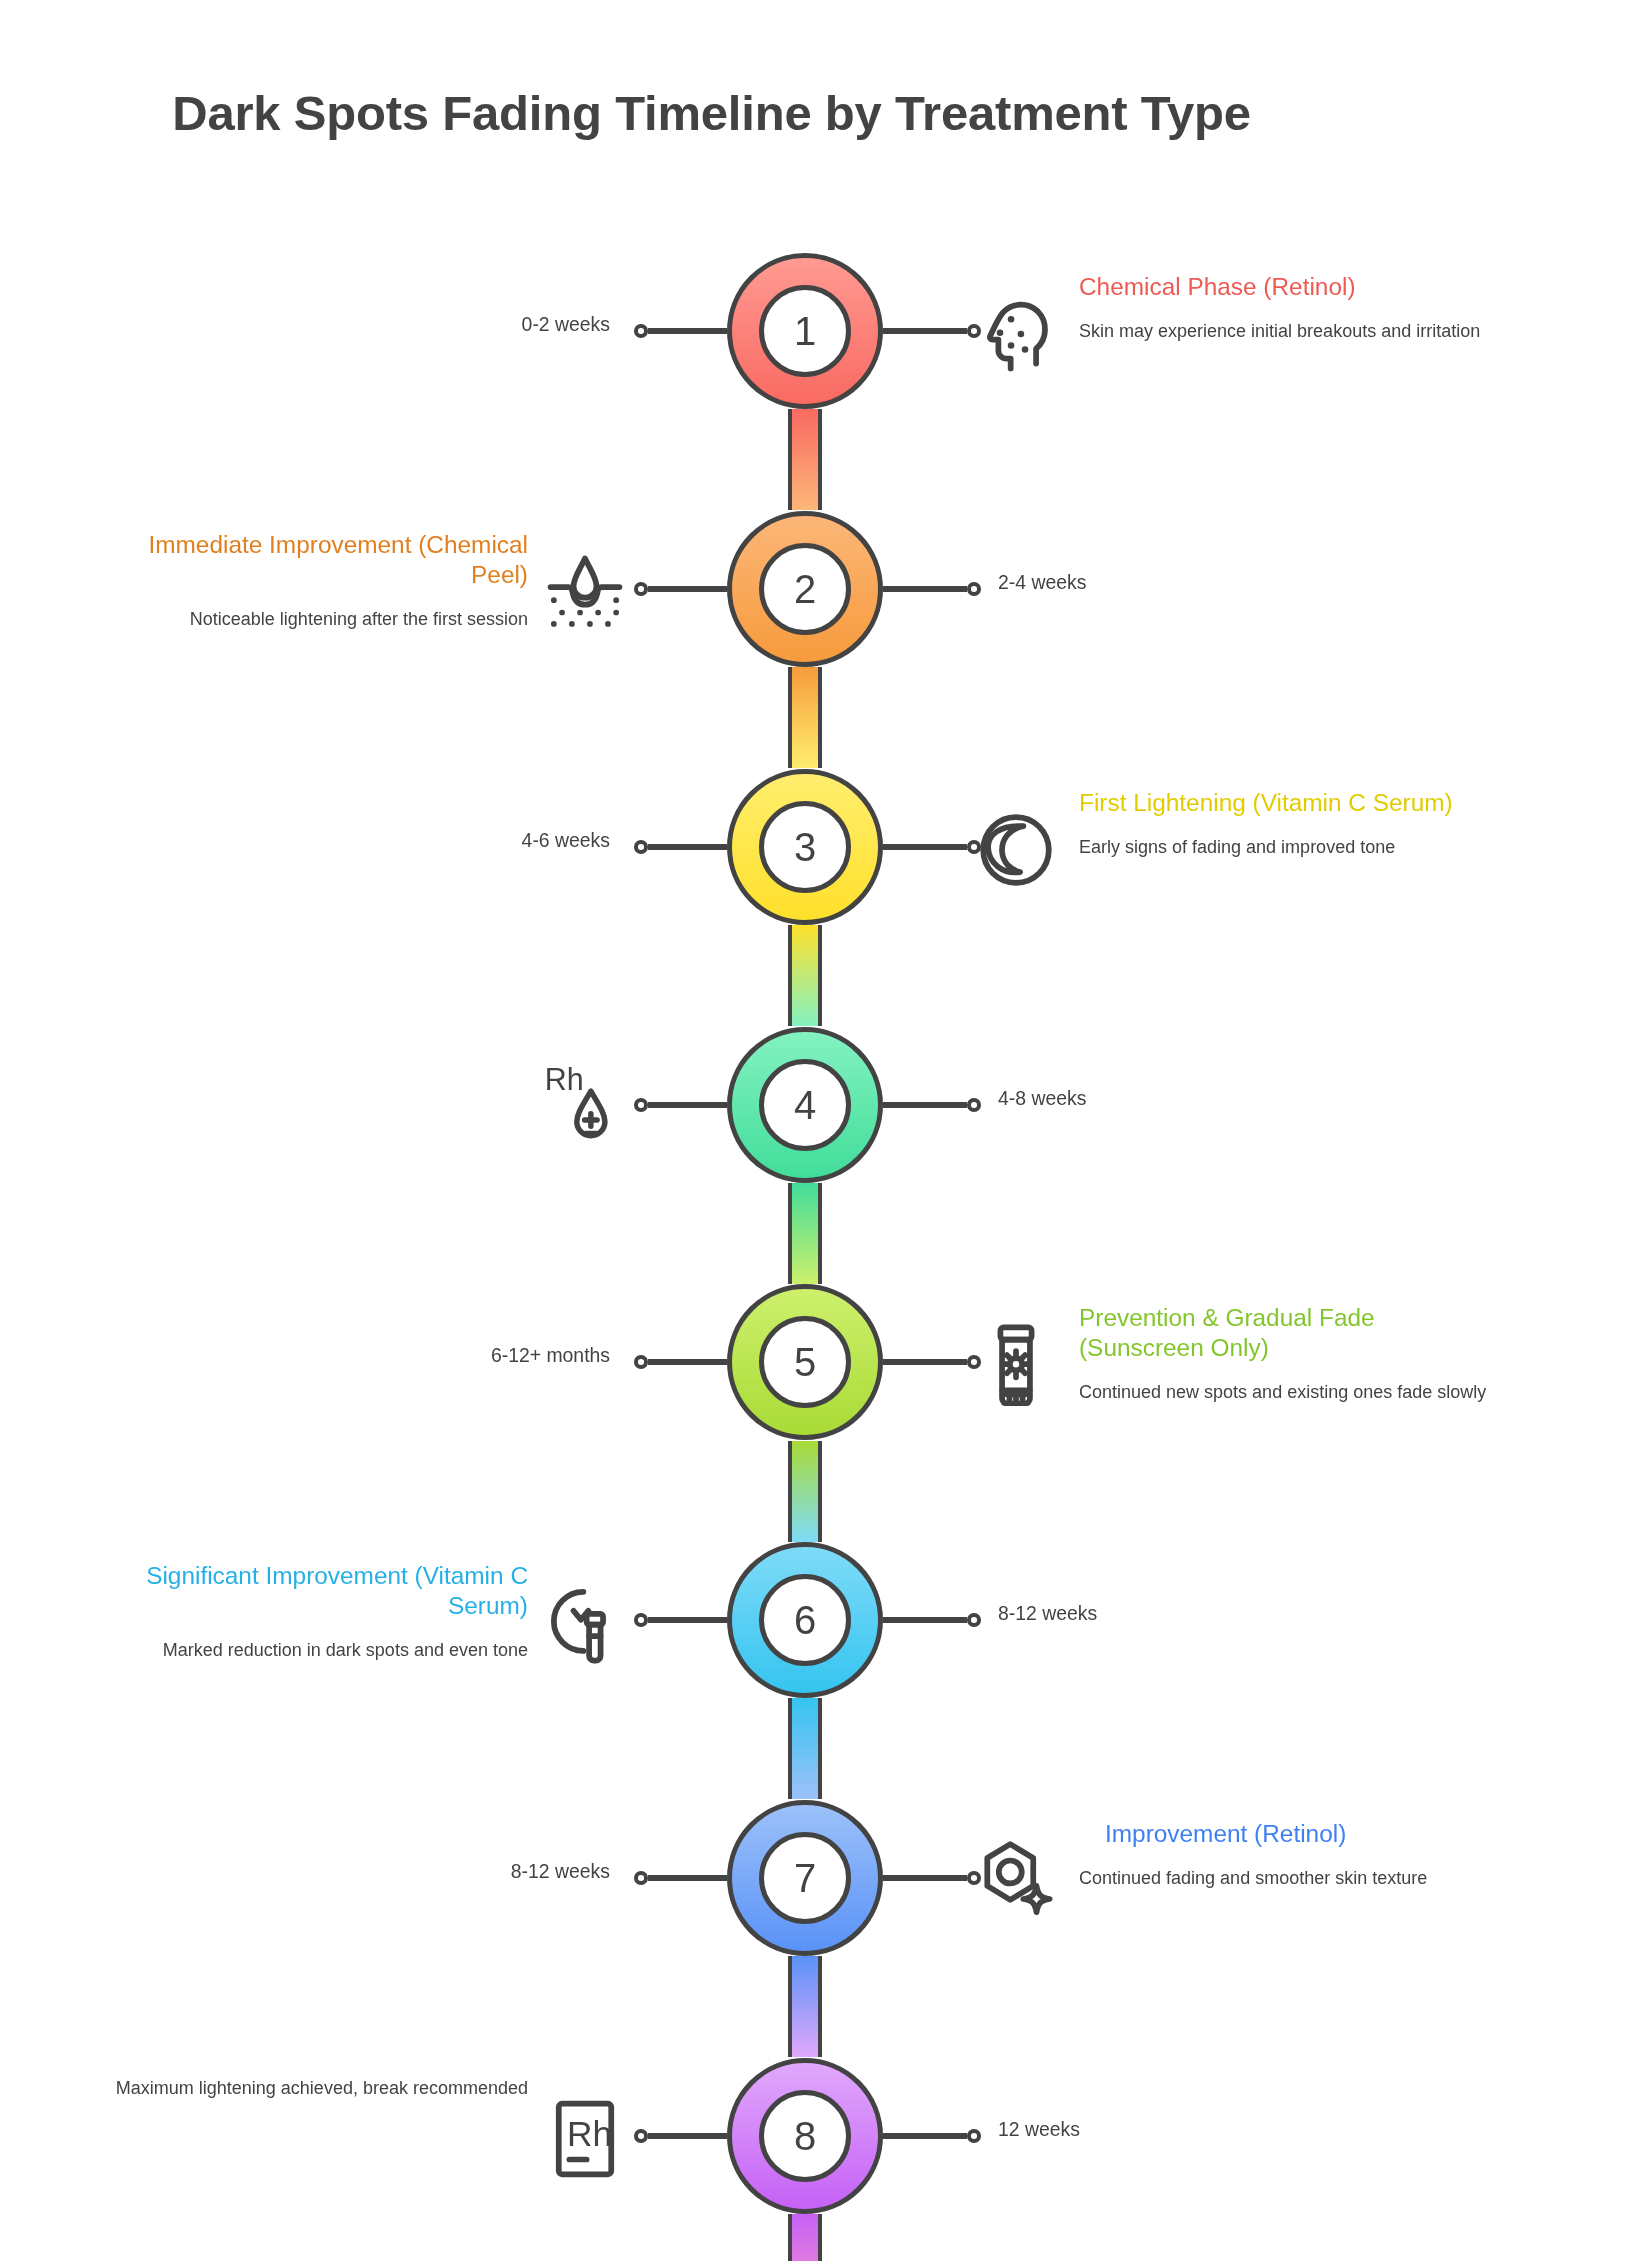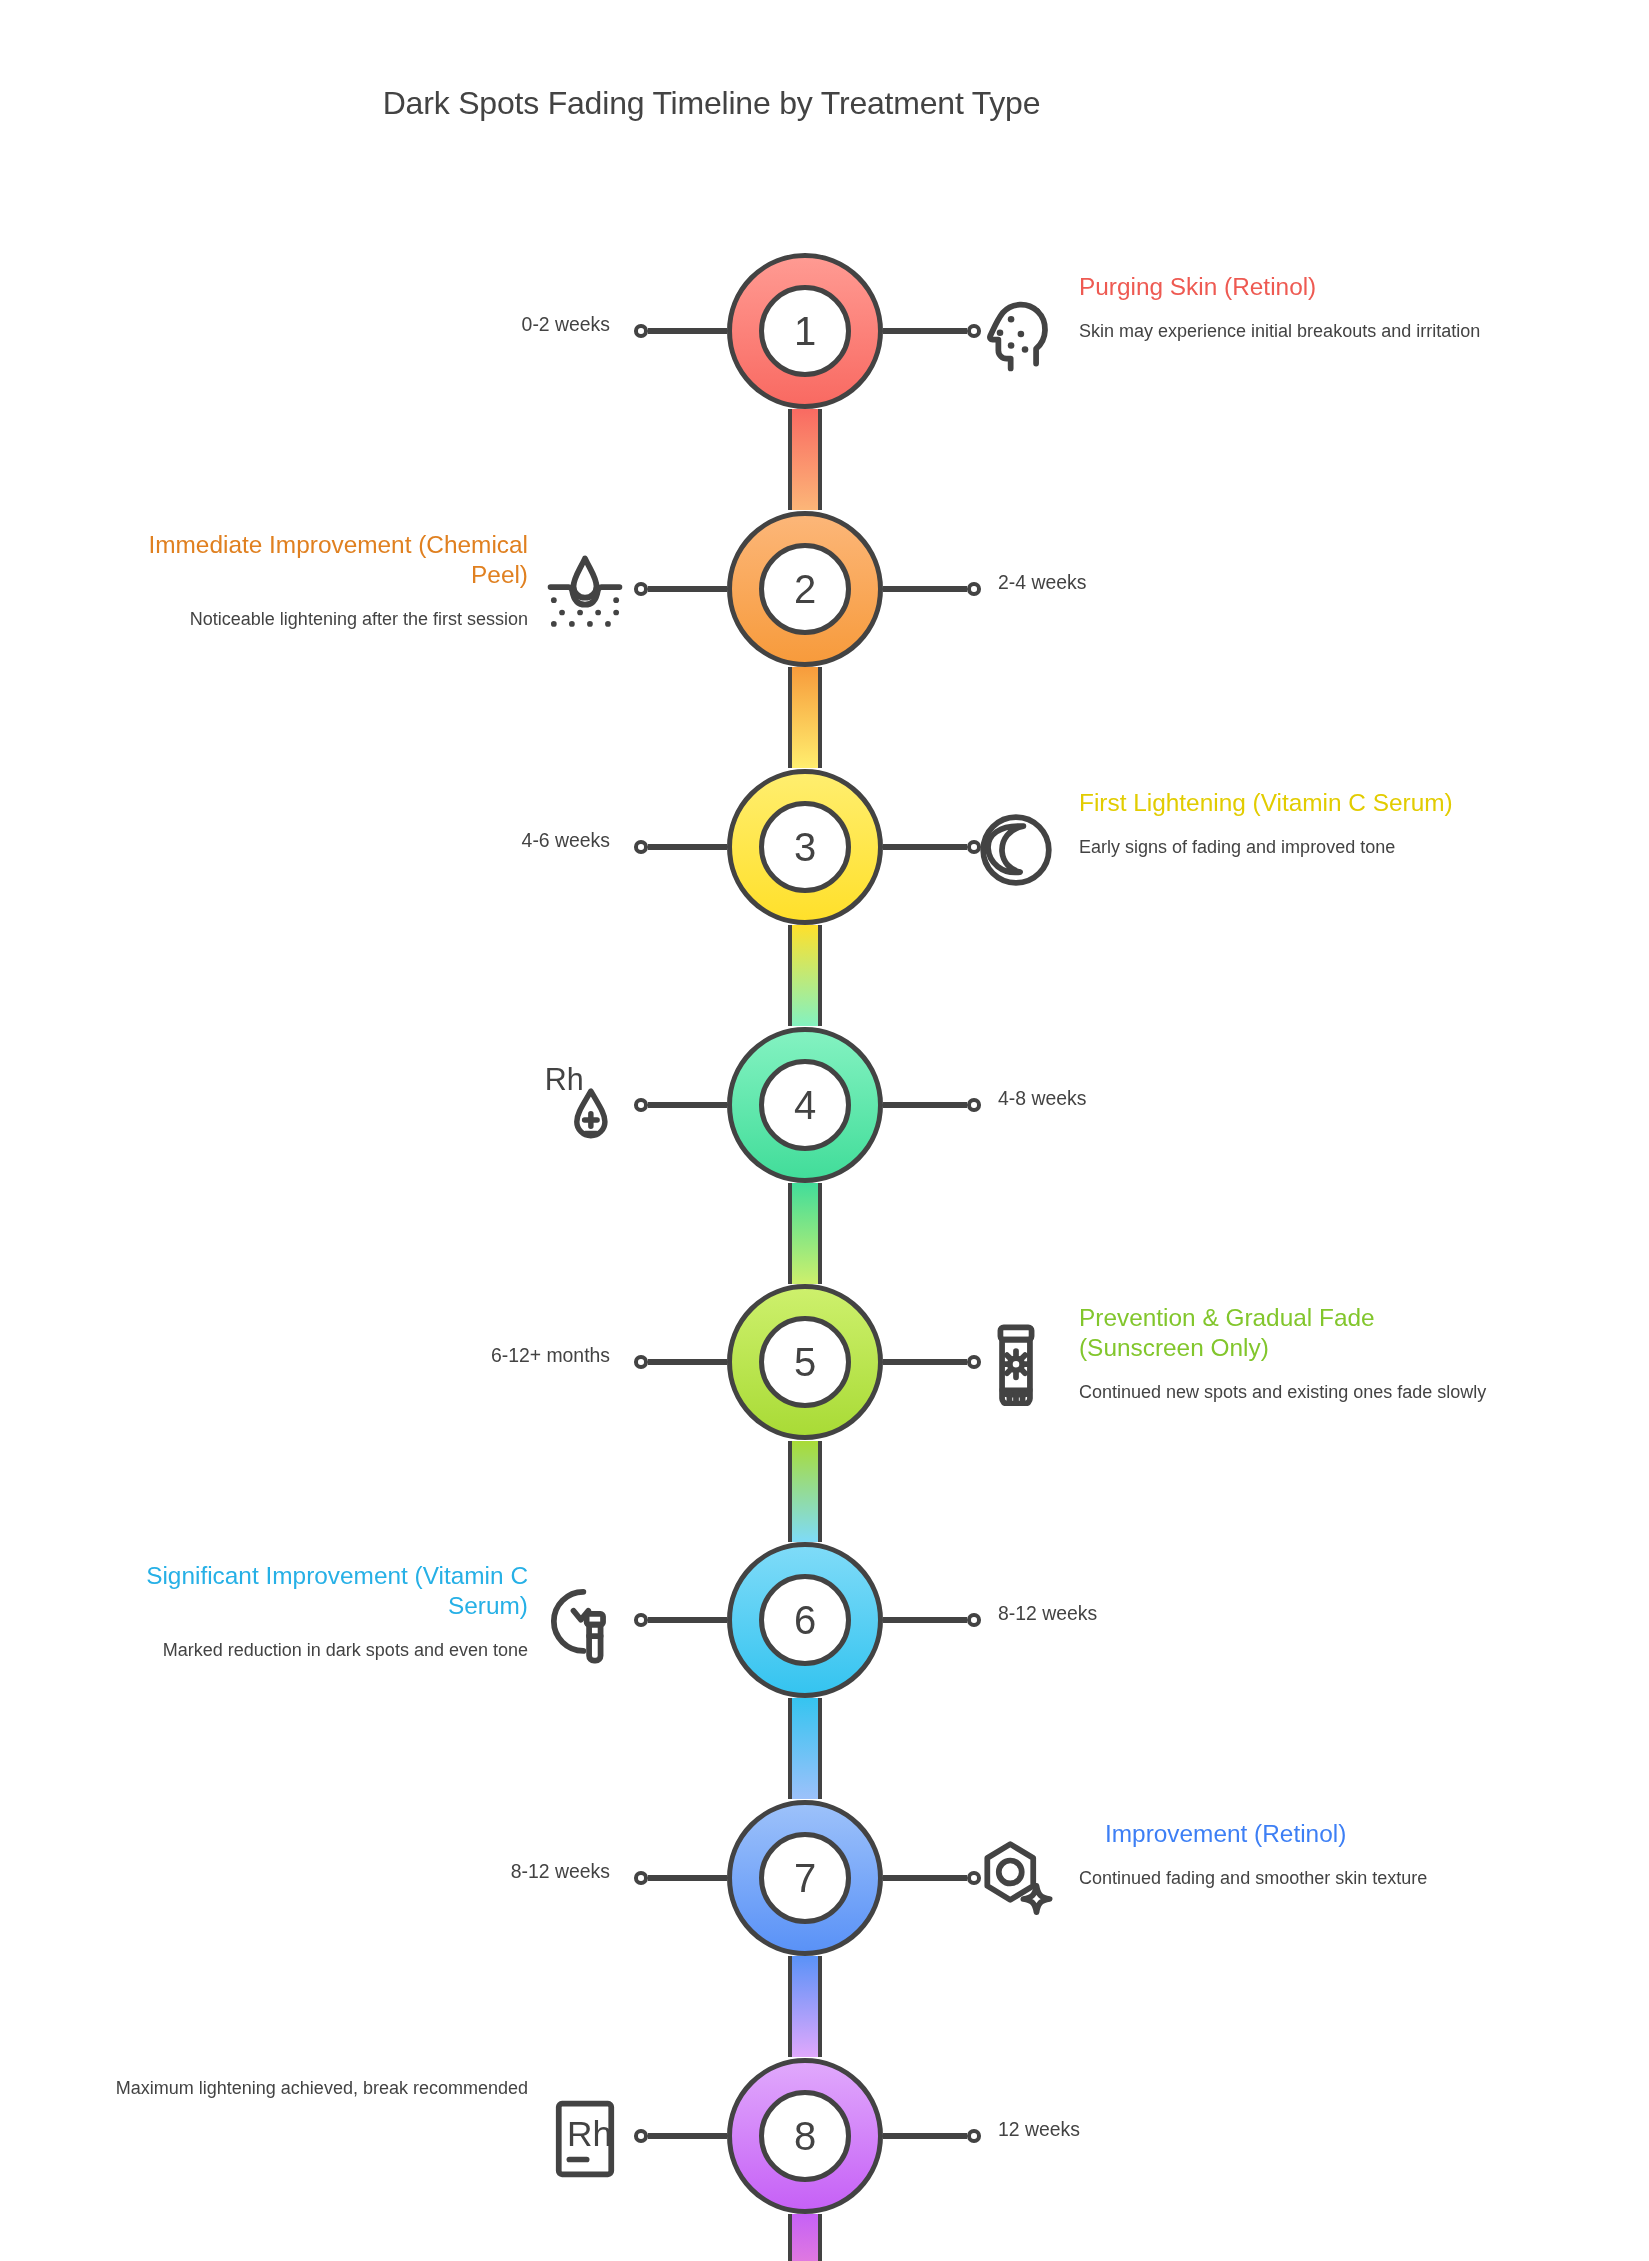--- a/index.html
+++ b/index.html
@@ -19,22 +19,22 @@
     background: #ffffff;
   }
 
   
   #page-title {
     position: absolute;
     top: 85px;
     left: 0;
     width: 1423px;
     text-align: center;
-    font-size: 32px;
-    font-weight: normal;
+    font-size: 49px;
+    font-weight: bold;
     color: #434343;
     letter-spacing: -0.2px;
   }
 
   
   #spine {
     position: absolute;
     left: 788px;
     top: 253px;
     width: 34px;
@@ -202,21 +202,21 @@
     <path class="ic" d="M152 44c26 25 25 69-3 92v36"></path>
     <circle class="icf" cx="88" cy="64" r="8"></circle>
             <circle class="icf" cx="61" cy="97" r="8"></circle>
     <circle class="icf" cx="112" cy="100" r="8"></circle>
             <circle class="icf" cx="88" cy="128" r="8"></circle>
     <circle class="icf" cx="122" cy="138" r="8"></circle>
           </svg>
     </div>
 
     <div class="textblock right" style="top: 19px;">
-      <div class="step-heading" style="color: rgb(238, 90, 82);">Purging Skin (Retinol)</div>
+      <div class="step-heading" style="color: rgb(238, 90, 82);">Chemical Phase (Retinol)</div>
       <div class="step-desc">Skin may experience initial breakouts and irritation</div>
     </div>
 
     <div class="node" style="background: linear-gradient(rgb(255, 154, 146) 0%, rgb(249, 106, 98) 100%);">
       <div class="node-inner">1</div>
     </div>
   </div>
       <div class="step" style="top: 511px;">
     <div class="stub right">
       <span class="dot"></span>

